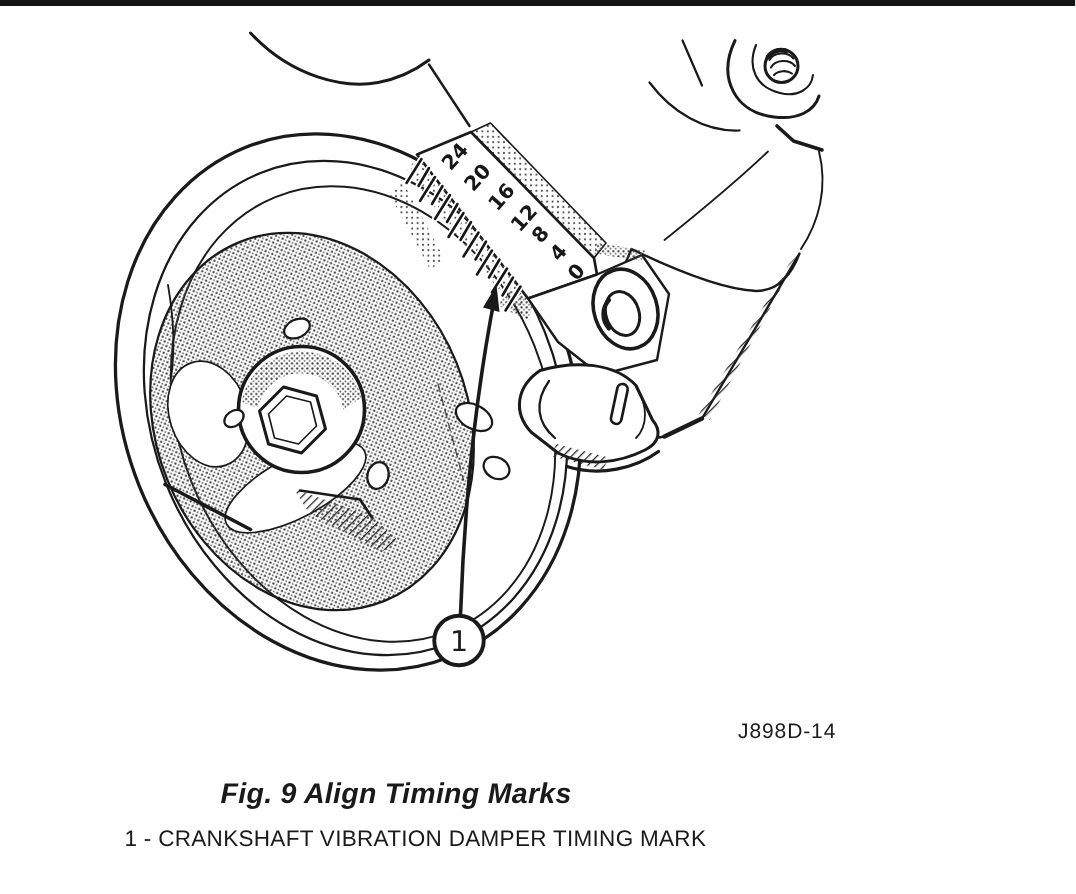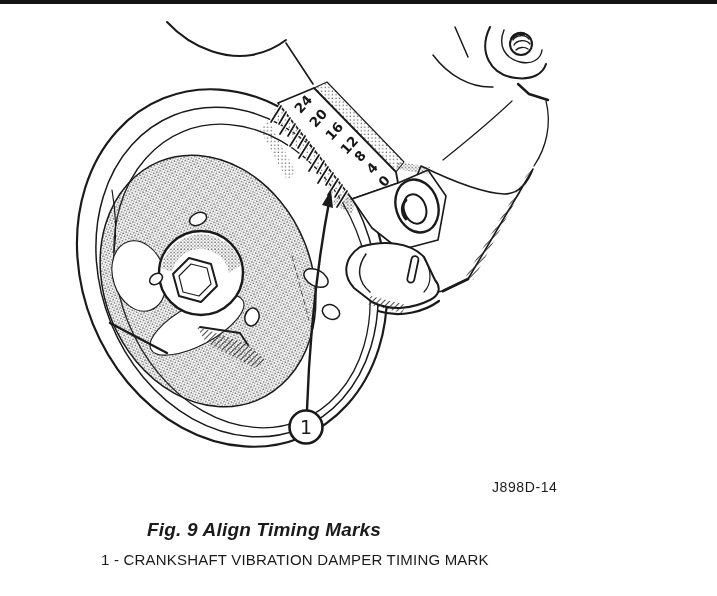--- a/index.html
+++ b/index.html
@@ -3,21 +3,21 @@
 <meta charset="utf-8">
 <style>
   html,body{margin:0;padding:0;background:#ffffff;}
   .page{position:relative;width:717px;height:596px;background:#ffffff;overflow:hidden;
         font-family:"Liberation Sans", sans-serif;color:#1a1a1a;}
   .art{position:absolute;left:0;top:0;}
   .refcode{position:absolute;left:492px;top:479px;font-size:14px;letter-spacing:.6px;
            font-weight:500;white-space:nowrap;}
   .caption{position:absolute;left:147px;top:519px;font-size:19px;font-weight:700;
            font-style:italic;letter-spacing:.2px;white-space:nowrap;}
-  .legend{position:absolute;left:101px;top:551px;font-size:15px;letter-spacing:.2px;
+  .legend{position:absolute;left:83px;top:551px;font-size:15px;letter-spacing:.2px;
           white-space:nowrap;}
 </style>
 </head>
 <body>
 
 <div class="page">
 
   <svg class="art" width="717" height="596" viewBox="0 0 717 596">
     <defs>
       <pattern id="stip" width="3.4" height="3.4" patternUnits="userSpaceOnUse">

